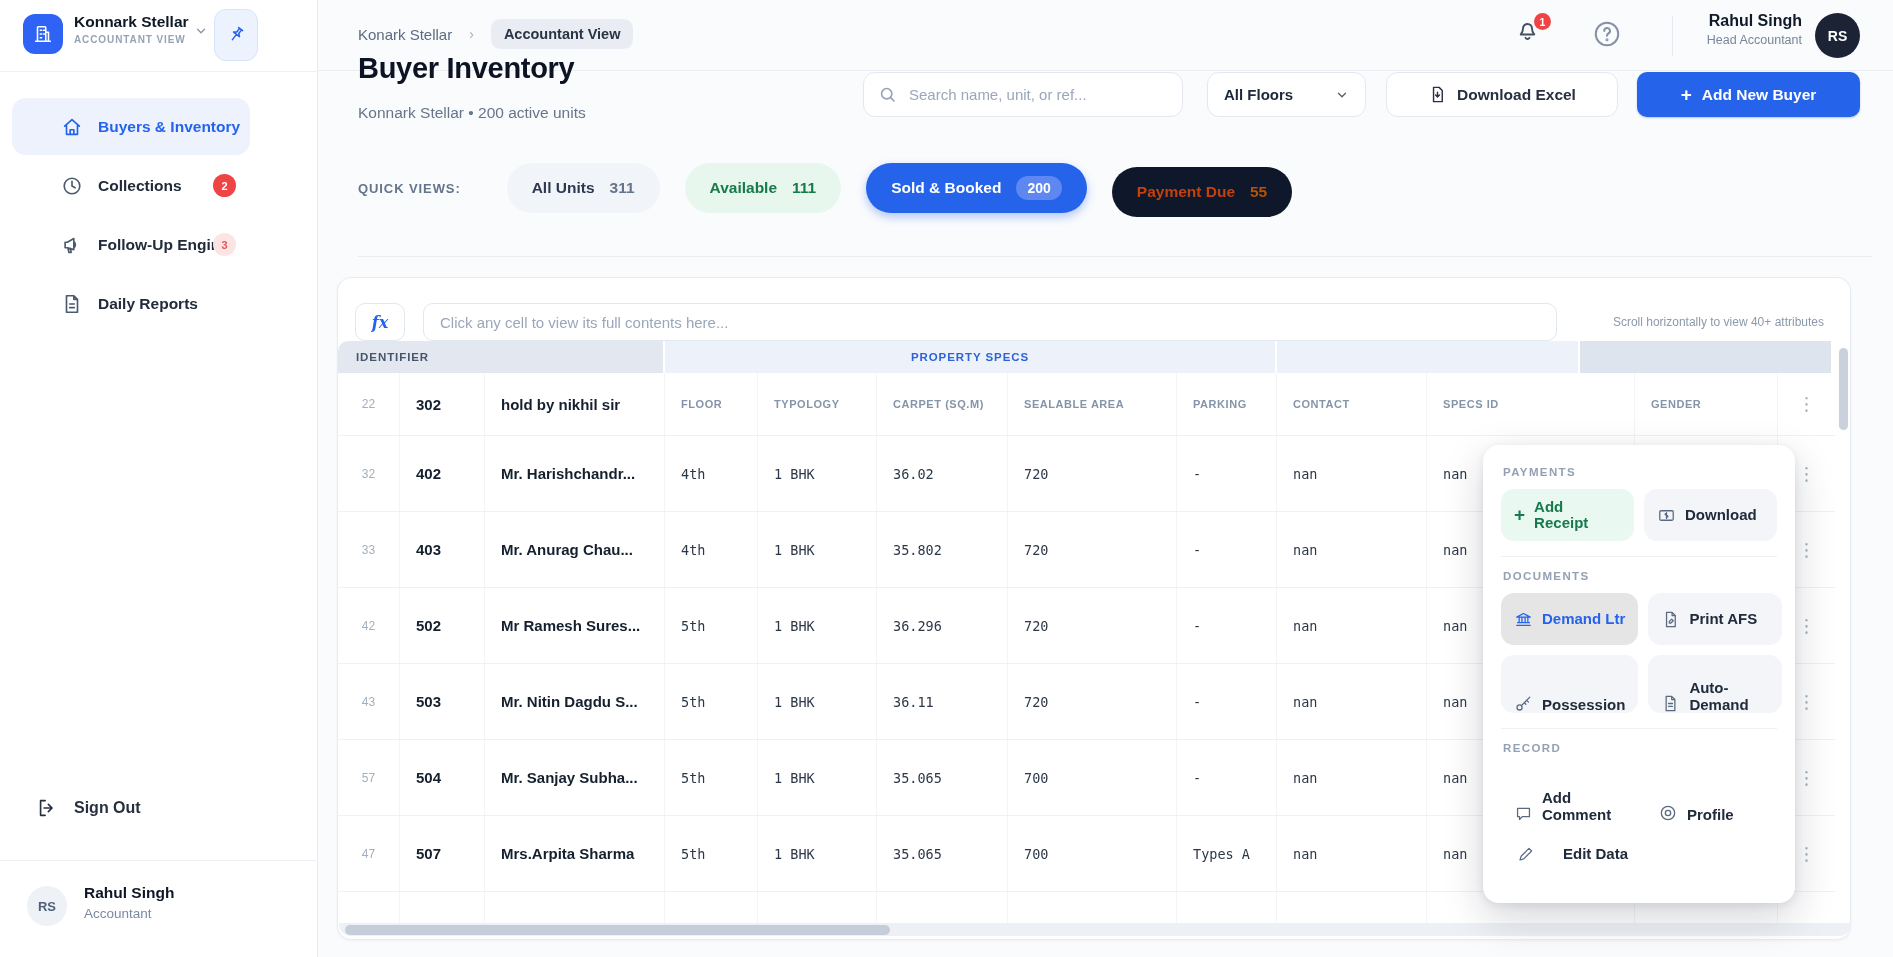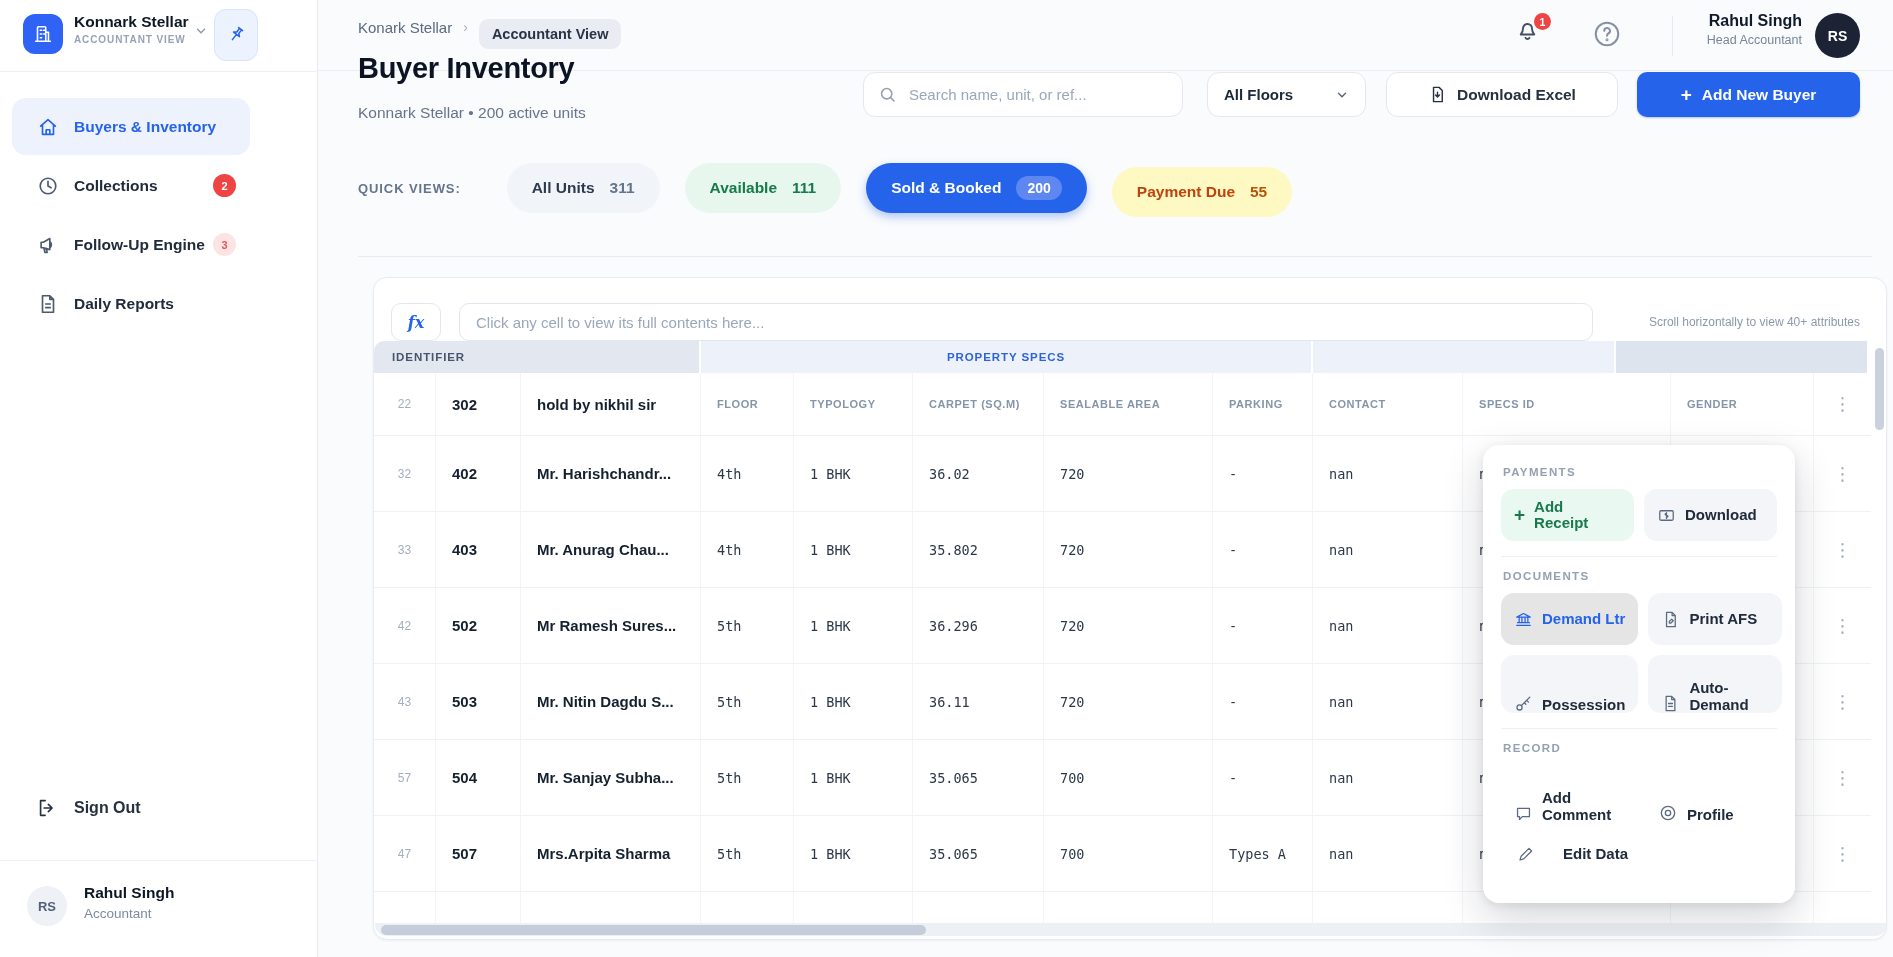--- a/index.html
+++ b/index.html
@@ -8,39 +8,39 @@
 
   
   .sidebar{position:absolute;left:0;top:0;width:318px;height:957px;background:#ffffff;border-right:1px solid #e7ebf1;}
   .logo-row{position:absolute;left:0;top:0;width:318px;height:72px;border-bottom:1px solid #edf0f4;}
   .logo-sq{position:absolute;left:23px;top:14px;width:40px;height:40px;border-radius:12px;background:#2e63f6;display:flex;align-items:center;justify-content:center;}
   .org-name{position:absolute;left:74px;top:13px;font-size:15.5px;font-weight:700;color:#0e1726;white-space:nowrap;}
   .org-view{position:absolute;left:74px;top:34px;font-size:10px;font-weight:700;letter-spacing:.09em;color:#97a3b4;}
   .org-chevron{position:absolute;left:194px;top:24px;color:#8a96a8;}
   .pin-btn{position:absolute;left:214px;top:9px;width:44px;height:52px;border-radius:12px;background:#ecf3fe;border:1px solid #d6e4fc;display:flex;align-items:center;justify-content:center;cursor:pointer;}
   .nav{position:absolute;left:0;top:96px;width:318px;}
-  .nav-item{position:relative;height:57px;margin:2px 12px;width:238px;border-radius:14px;display:flex;align-items:center;cursor:pointer;}
+  .nav-item{position:relative;height:57px;margin:2px 12px;width:238px;border-radius:14px;display:flex;align-items:center;cursor:pointer;padding-left:24px;}
   .nav-item.active{background:#edf2fd;}
   .nav-item .nico{margin-left:24px;width:24px;display:flex;justify-content:center;}
   .nav-item .nlabel{margin-left:14px;font-size:15.5px;font-weight:600;color:#212b3b;}
   .nav-item.active .nlabel{color:#2563eb;font-weight:700;}
   .badge-red{position:absolute;left:201px;width:23px;height:23px;border-radius:50%;background:#ef4444;color:#fff;font-size:11px;font-weight:700;display:flex;align-items:center;justify-content:center;}
   .badge-pink{position:absolute;left:201px;width:23px;height:23px;border-radius:50%;background:#fde4e4;color:#e25656;font-size:11px;font-weight:700;display:flex;align-items:center;justify-content:center;}
   .signout{position:absolute;left:0;top:782px;width:318px;height:52px;display:flex;align-items:center;cursor:pointer;}
   .signout .nico{margin-left:36px;}
   .signout span{margin-left:16px;font-size:16px;font-weight:600;color:#26303f;}
   .side-div2{position:absolute;left:0;top:860px;width:318px;border-top:1px solid #edf0f4;}
   .side-user{position:absolute;left:0;top:878px;width:318px;height:70px;}
   .su-av{position:absolute;left:27px;top:8px;width:40px;height:40px;border-radius:50%;background:#eef1f6;color:#51607a;font-weight:700;font-size:13px;display:flex;align-items:center;justify-content:center;}
   .su-name{position:absolute;left:84px;top:6px;font-size:15.5px;font-weight:700;color:#0e1726;}
   .su-role{position:absolute;left:84px;top:28px;font-size:13.5px;color:#7c8aa0;}
 
   
   .topdiv{position:absolute;left:318px;top:70px;width:1575px;border-top:1px solid #eaeef3;}
-  .breadcrumb{position:absolute;left:358px;top:19px;display:flex;align-items:flex-start;gap:11px;}
+  .breadcrumb{position:absolute;left:358px;top:19px;display:flex;align-items:center;gap:17px;}
   .bc-root{font-size:15px;color:#5b6b80;cursor:pointer;}
   .bc-sep{color:#a5b1c2;font-size:14px;}
   .bc-pill{background:#e9edf3;color:#2a3444;font-size:14.5px;font-weight:600;padding:7px 13px;border-radius:9px;cursor:pointer;}
   .bell-wrap{position:absolute;left:1514px;top:17px;width:38px;height:38px;cursor:pointer;}
   .bell-badge{position:absolute;left:20px;top:-4px;min-width:17px;height:17px;border-radius:9px;background:#ef4444;color:#fff;font-size:10.5px;font-weight:700;display:flex;align-items:center;justify-content:center;padding:0 4px;}
   .help-wrap{position:absolute;left:1592px;top:19px;width:32px;height:32px;cursor:pointer;}
   .hdr-vdiv{position:absolute;left:1672px;top:16px;height:40px;border-left:1px solid #e7ebf1;}
   .hdr-name{position:absolute;left:1690px;top:12px;width:112px;text-align:right;font-size:16px;font-weight:700;color:#101a2b;}
   .hdr-role{position:absolute;left:1690px;top:33px;width:112px;text-align:right;font-size:12.5px;color:#77869c;}
   .hdr-av{position:absolute;left:1815px;top:13px;width:45px;height:45px;border-radius:50%;background:#1b2335;color:#fff;font-weight:700;font-size:14px;display:flex;align-items:center;justify-content:center;cursor:pointer;}
@@ -59,26 +59,26 @@
   
   .qv-row{position:absolute;left:358px;top:163px;height:50px;display:flex;align-items:center;}
   .qv-label{font-size:13px;font-weight:700;letter-spacing:.07em;color:#64748b;margin-right:46px;}
   .chip{height:50px;border-radius:999px;display:flex;align-items:center;padding:0 25px;margin-right:25px;cursor:pointer;font-size:15.5px;font-weight:600;}
   .chip .cnt{margin-left:15px;font-weight:600;}
   .chip-neutral{background:#f1f4f8;color:#2c3950;}
   .chip-neutral .cnt{color:#64748b;}
   .chip-green{background:#e7f7ee;color:#177a49;}
   .chip-blue{background:#2563eb;color:#fff;box-shadow:0 4px 10px rgba(37,99,235,.35);font-weight:700;}
   .chip-blue .cnt{background:#5f87f1;border-radius:999px;padding:4px 11px;font-size:14px;}
-  .chip-amber{background:#fef9c3;color:#c2410c;font-weight:700;margin-top:8px;}
+  .chip-amber{background:#0f172a;color:#c2410c;font-weight:700;margin-top:8px;}
   .chip-amber .cnt{color:#b45309;}
   .hr-main{position:absolute;left:358px;top:256px;width:1514px;border-top:1px solid #e8ecf1;}
 
   
-  .card{position:absolute;left:373px;top:277px;width:1514px;height:663px;background:#fff;border:1px solid #e8ecf2;border-radius:14px;box-shadow:0 1px 3px rgba(15,23,42,.05);}
+  .card{position:absolute;left:337px;top:277px;width:1514px;height:663px;background:#fff;border:1px solid #e8ecf2;border-radius:14px;box-shadow:0 1px 3px rgba(15,23,42,.05);}
   .fx-box{position:absolute;left:17px;top:25px;width:50px;height:38px;border:1px solid #e1e7ef;border-radius:10px;display:flex;align-items:center;justify-content:center;font-family:"DejaVu Serif",serif;font-style:italic;font-weight:700;font-size:16px;color:#2563eb;cursor:pointer;background:#fff;}
   .fx-input{position:absolute;left:85px;top:25px;width:1134px;height:38px;border:1px solid #e1e7ef;border-radius:10px;padding:0 16px;font-size:15px;color:#27354a;outline:none;}
   .fx-input::placeholder{color:#9aa7ba;}
   .fx-hint{position:absolute;right:26px;top:37px;font-size:12px;color:#8b99ab;}
 
   .grp-row{position:absolute;left:0;top:63px;width:1497px;height:32px;display:flex;}
   .grp{height:32px;display:flex;align-items:center;border-right:2px solid #fff;}
   .grp1{width:327px;background:#e3e8f0;color:#46556b;font-size:11.5px;font-weight:700;letter-spacing:.08em;padding-left:18px;border-top-left-radius:10px;}
   .grp2{width:612px;background:#edf2fa;color:#2e63d8;font-size:11.5px;font-weight:700;letter-spacing:.08em;justify-content:center;}
   .grp3{width:303px;background:#edf2fa;}

